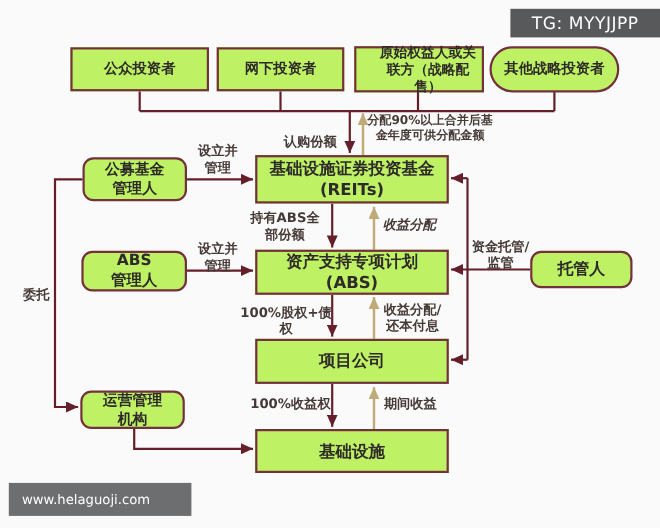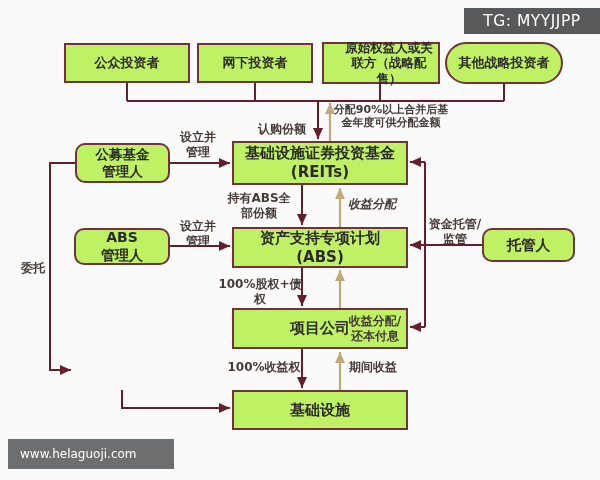--- a/index.html
+++ b/index.html
@@ -69,36 +69,38 @@
   <div class="box" style="left:232px;top:141px;width:176px;height:44px;font-size:15px;">基础设施证券投资基金
 (REITs)</div>
 
   <div class="box rounded" style="left:74px;top:228px;width:96px;height:37px;font-size:14px;">ABS
 管理人</div>
   <div class="box" style="left:232px;top:227px;width:176px;height:41px;font-size:15px;">资产支持专项计划
 (ABS)</div>
   <div class="box rounded" style="left:482px;top:228px;width:93px;height:34px;font-size:14.5px;">托管人</div>
 
   <div class="box" style="left:232px;top:308px;width:176px;height:41px;font-size:15px;">项目公司</div>
+  <div class="box rounded" style="left:73px;top:355px;width:95px;height:35px;font-size:13.5px;">运营管理
+机构</div>
   <div class="box" style="left:232px;top:390px;width:176px;height:40px;font-size:15px;">基础设施</div>
 
   <div class="elabel" style="left:250px;top:100px;width:64px;font-size:12px;margin-top:22px;">认购份额</div>
   <div class="elabel" style="left:332px;top:103px;width:118px;font-size:11px;">分配90%以上合并后基
 金年度可供分配金额</div>
   <div class="elabel" style="left:177px;top:130px;width:42px;font-size:12px;">设立并
 管理</div>
   <div class="elabel" style="left:224px;top:191px;width:70px;font-size:12px;">持有ABS全
 部份额</div>
   <div class="elabel" style="left:344px;top:197px;width:56px;font-size:12px;font-style:italic;">收益分配</div>
   <div class="elabel" style="left:177px;top:219px;width:42px;font-size:12px;">设立并
 管理</div>
   <div class="elabel" style="left:424px;top:217px;width:62px;font-size:12px;">资金托管/
 监管</div>
   <div class="elabel" style="left:16px;top:261px;width:34px;font-size:12px;">委托</div>
   <div class="elabel" style="left:214px;top:277px;width:92px;font-size:12px;">100%股权+债权</div>
-  <div class="elabel" style="left:344px;top:274px;width:62px;font-size:12px;margin-top:40px;">收益分配/
+  <div class="elabel" style="left:344px;top:274px;width:62px;font-size:12px;">收益分配/
 还本付息</div>
   <div class="elabel" style="left:226px;top:360px;width:76px;font-size:12px;">100%收益权</div>
   <div class="elabel" style="left:344px;top:360px;width:58px;font-size:12px;">期间收益</div>
 
   <div class="badge">TG: MYYJJPP</div>
   <div class="watermark">www.helaguoji.com</div>
 </div>
 
 </body></html>

